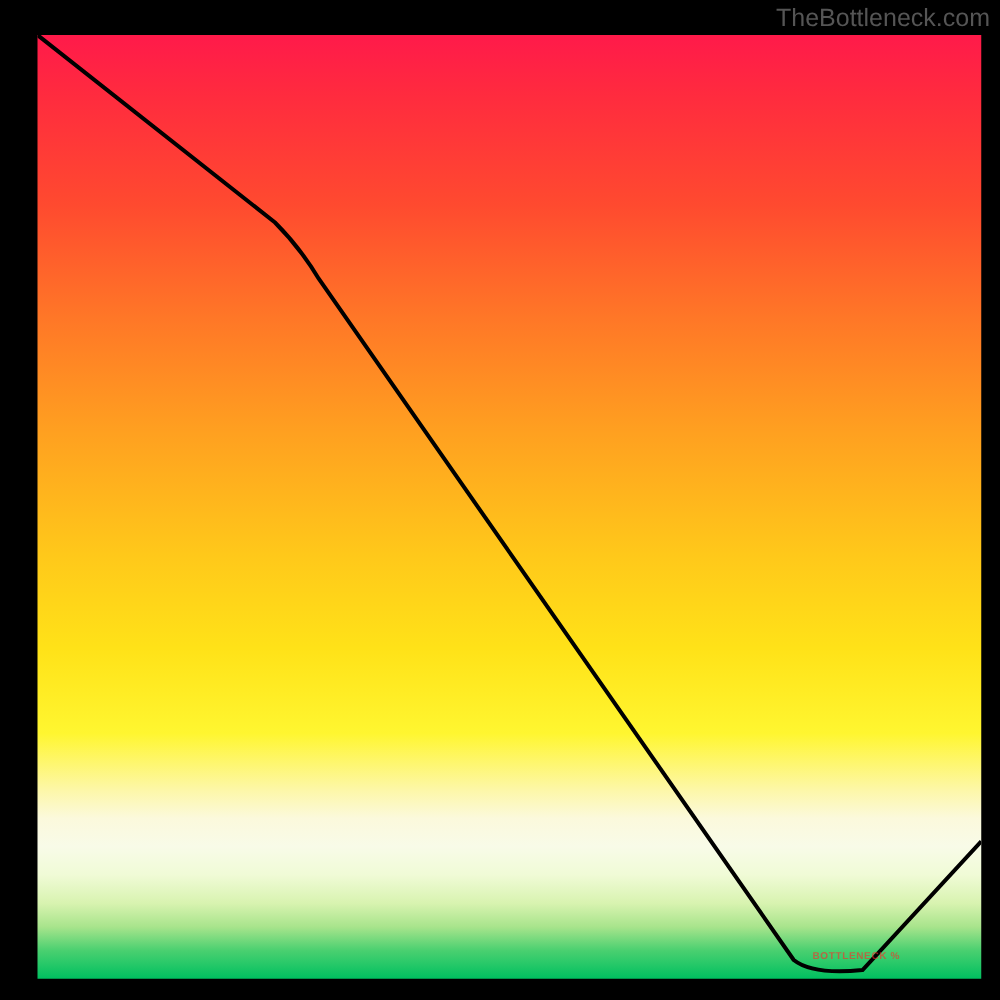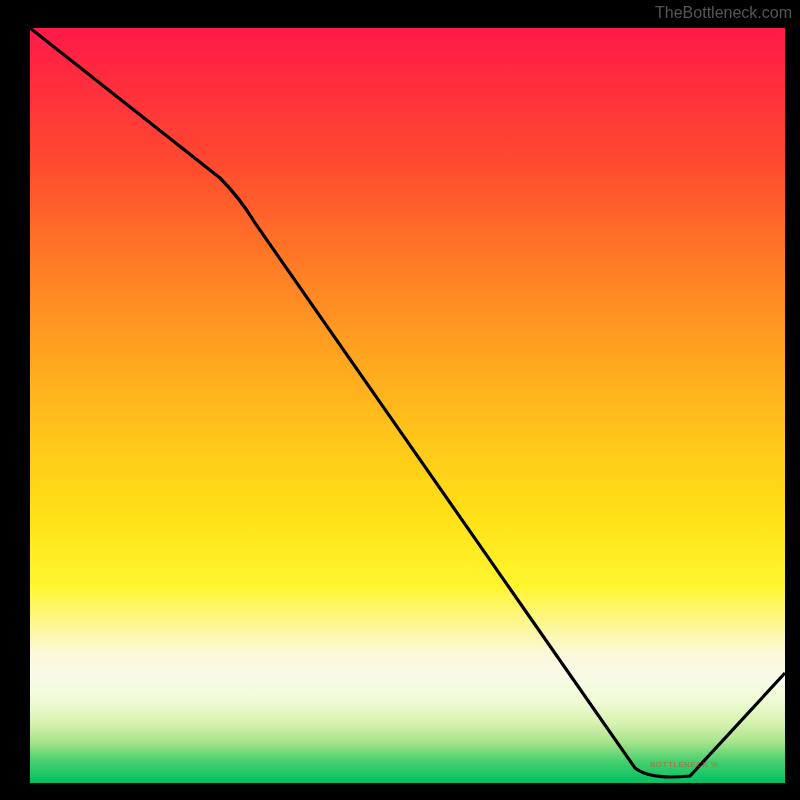--- a/index.html
+++ b/index.html
@@ -15,21 +15,21 @@
     position: relative;
     width: 800px;
     height: 800px;
     background: #000;
   }
   .watermark {
     position: absolute;
     top: 4px;
     right: 8px;
     color: #555;
-    font-size: 16px;
+    font-size: 20px;
     font-weight: 500;
   }
   .plot-area {
     position: absolute;
     left: 30px;
     top: 28px;
     width: 755px;
     height: 755px;
     background: linear-gradient(to bottom,
       #ff1a4a 0%,
@@ -54,21 +54,21 @@
     position: absolute;
     left: 0;
     top: 0;
     width: 100%;
     height: 100%;
   }
   .annotation {
     position: absolute;
     color: rgba(255,40,40,0.6);
     font-size: 8px;
-    font-weight: normal;
+    font-weight: bold;
     letter-spacing: 0.5px;
     padding-left: 40px;
   }
 </style>
 </head>
 <body>
 
 <div class="container">
 
   <div class="watermark">TheBottleneck.com</div>

